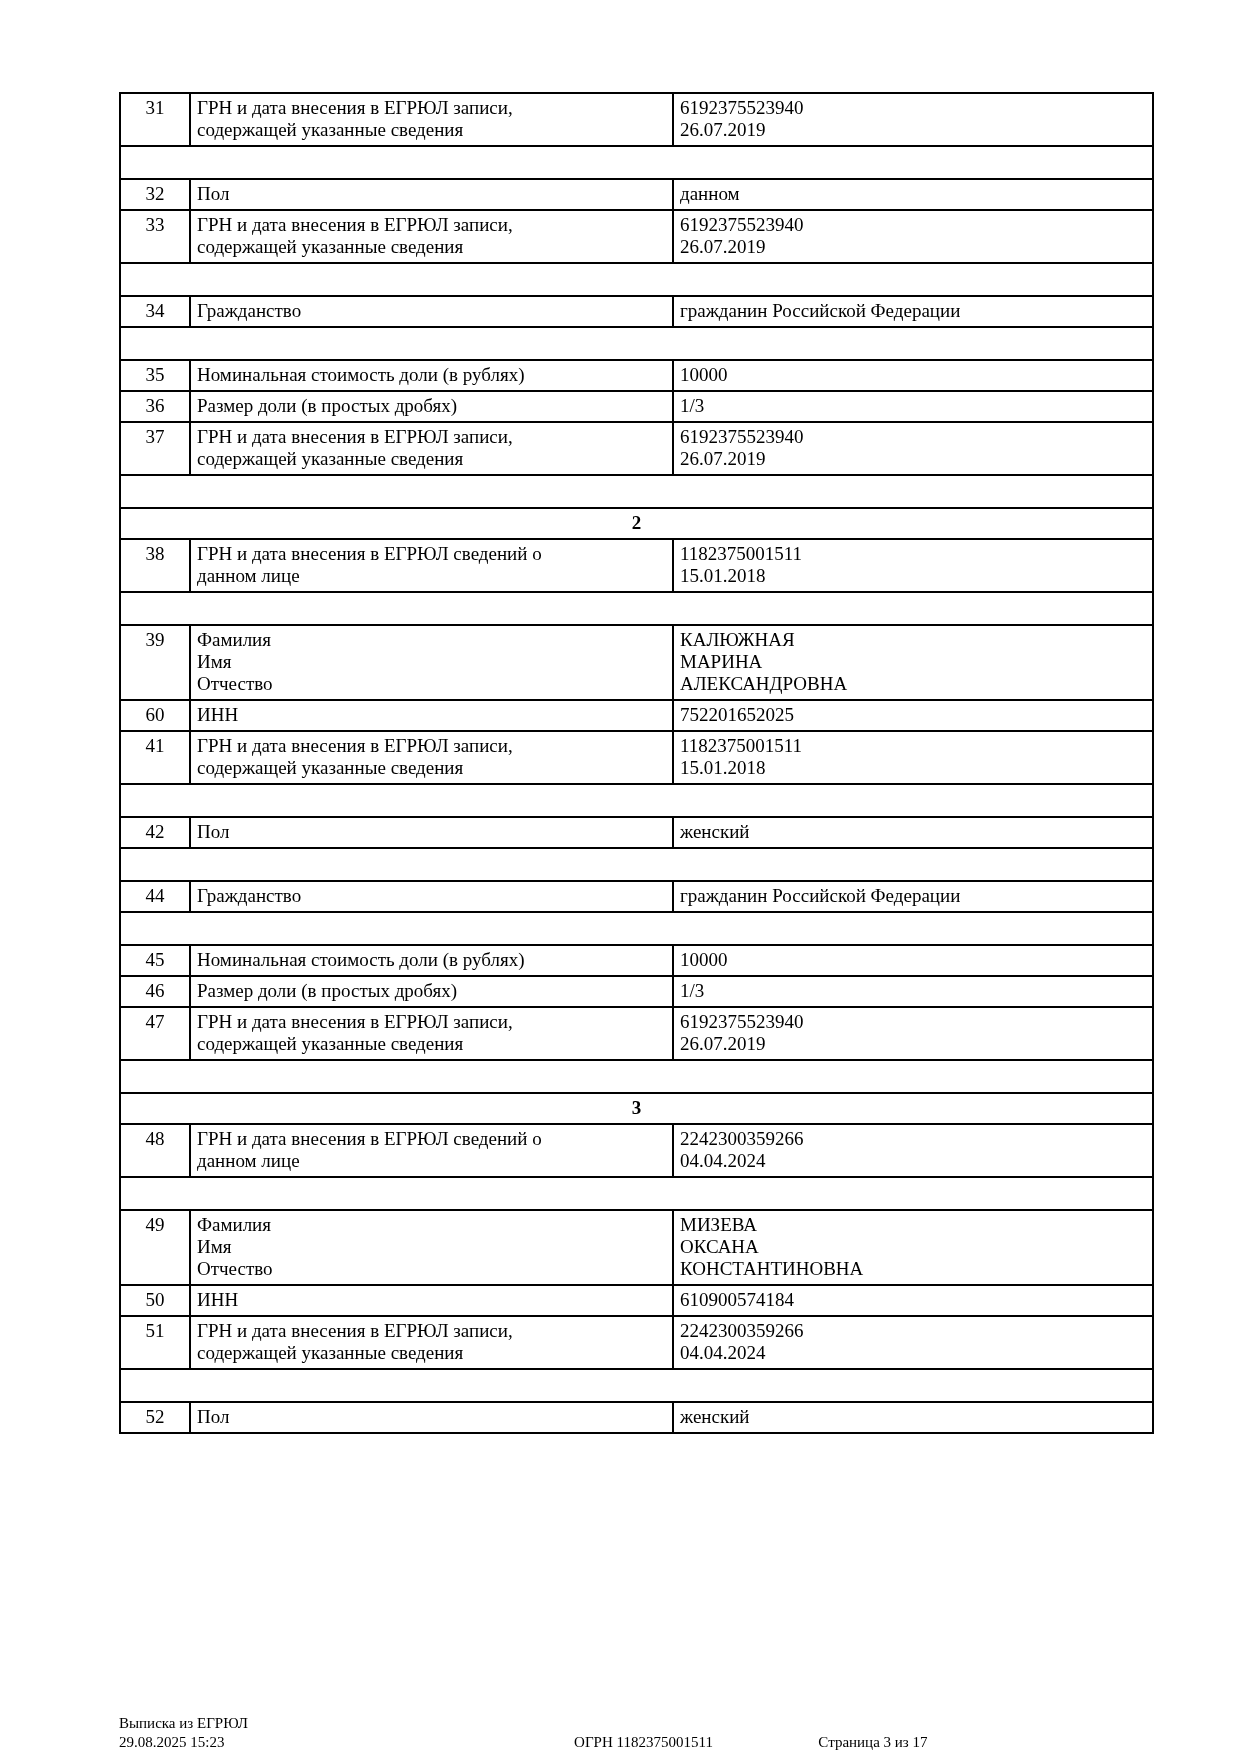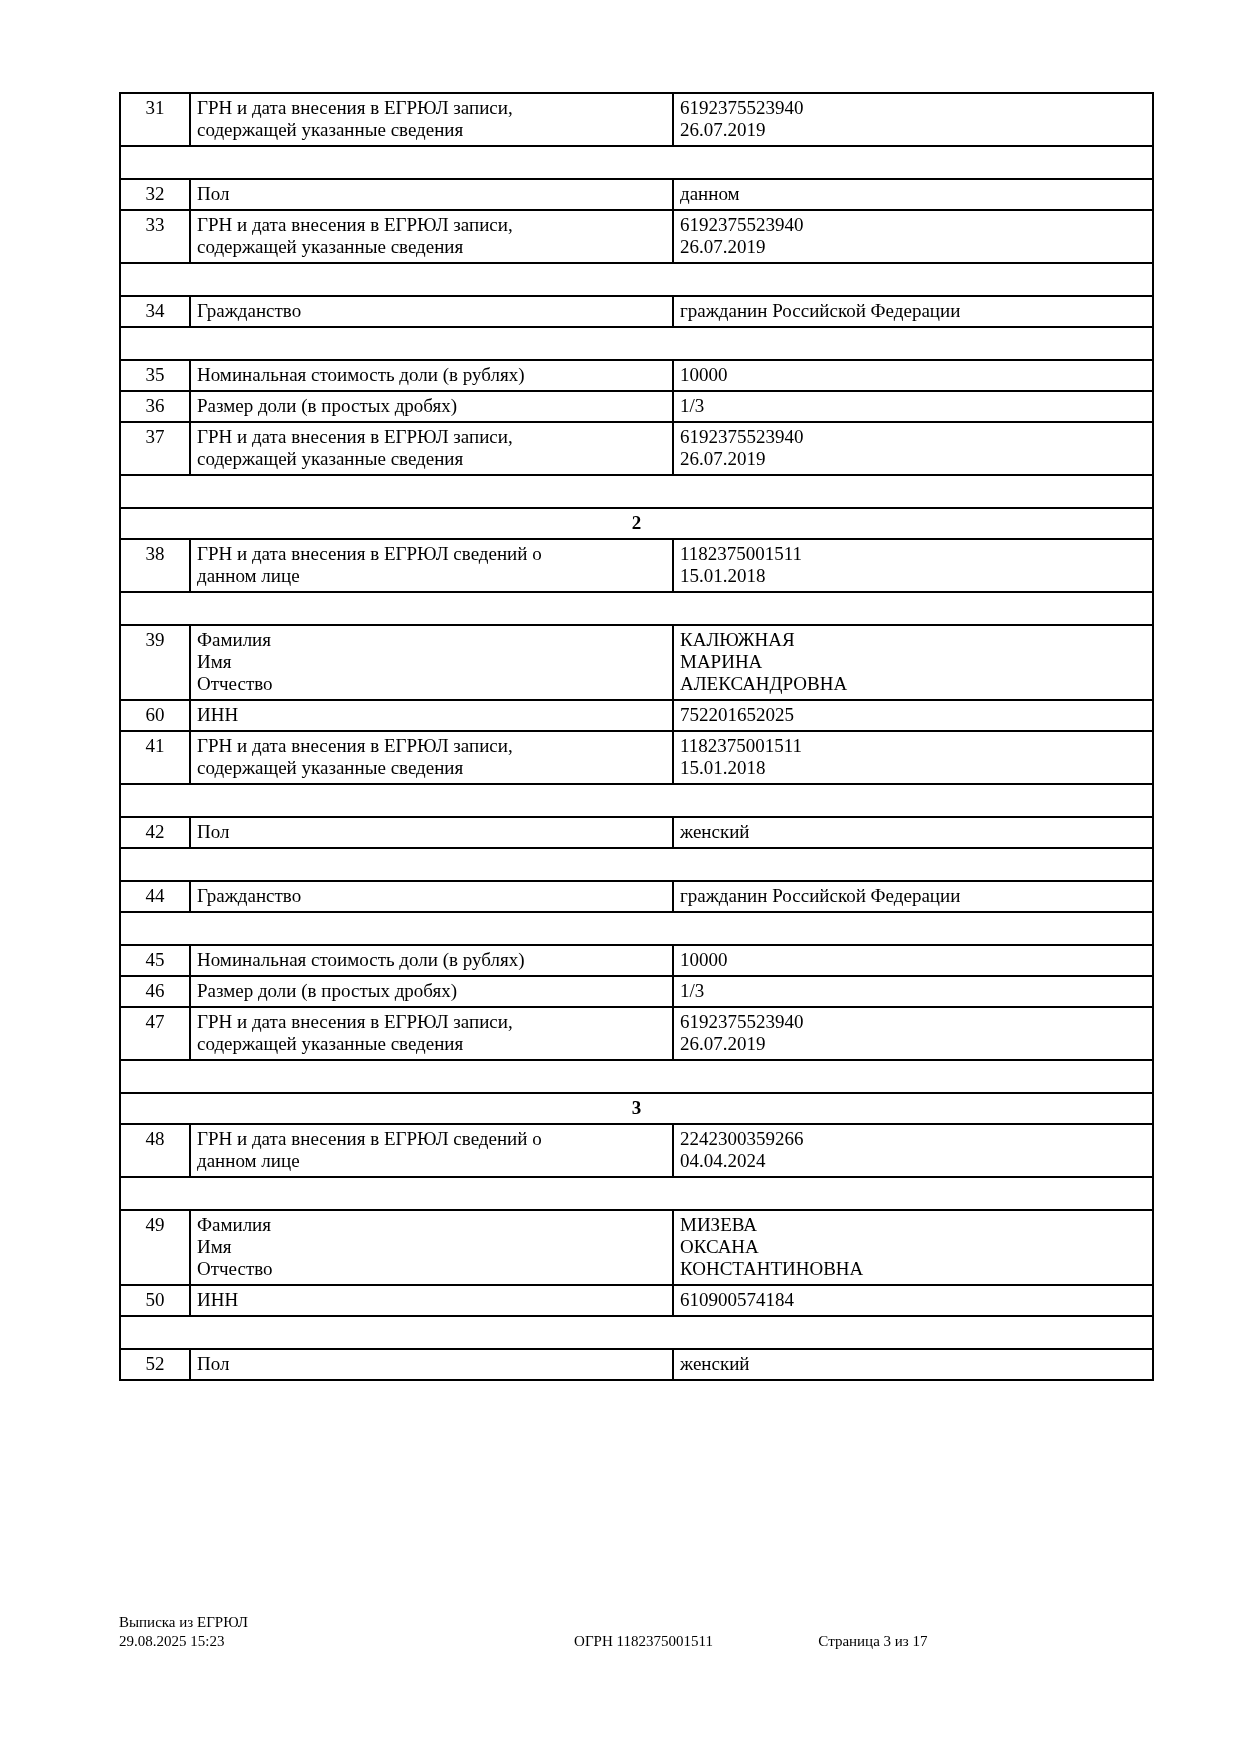--- a/index.html
+++ b/index.html
@@ -47,21 +47,21 @@
     padding: 0;
   }
   td.section {
     text-align: center;
     font-weight: bold;
     line-height: 24px;
   }
   .footer {
     position: absolute;
     left: 119px;
-    top: 1606px;
+    top: 1707px;
     width: 1049px;
     display: flex;
     justify-content: space-between;
     align-items: flex-end;
     font-size: 15px;
     line-height: 19px;
   }
   .footer .f-left   { text-align: left;   flex: 1; }
   .footer .f-center { text-align: center; flex: 1; }
   .footer .f-right  { text-align: left;  flex: 1; }
@@ -223,20 +223,27 @@
 Имя
 Отчество</td>
           <td class="value">МИЗЕВА
 ОКСАНА
 КОНСТАНТИНОВНА</td>
         </tr>
         <tr>
           <td class="num">50</td>
           <td class="label">ИНН</td>
           <td class="value">610900574184</td>
+        </tr>
+        <tr>
+          <td class="num">51</td>
+          <td class="label">ГРН и дата внесения в ЕГРЮЛ записи,
+содержащей указанные сведения</td>
+          <td class="value">2242300359266
+04.04.2024</td>
         </tr>
         <tr>
           <td class="spacer" colspan="3"></td>
         </tr>
         <tr>
           <td class="num">52</td>
           <td class="label">Пол</td>
           <td class="value">женский</td>
         </tr>
       </tbody>

